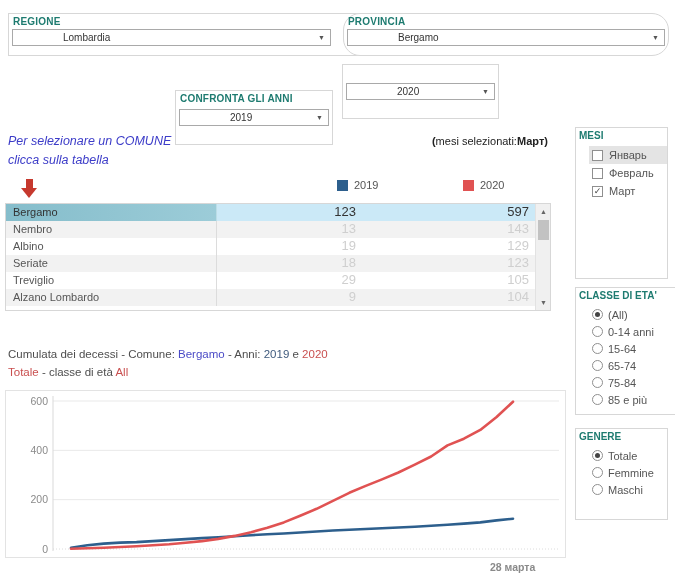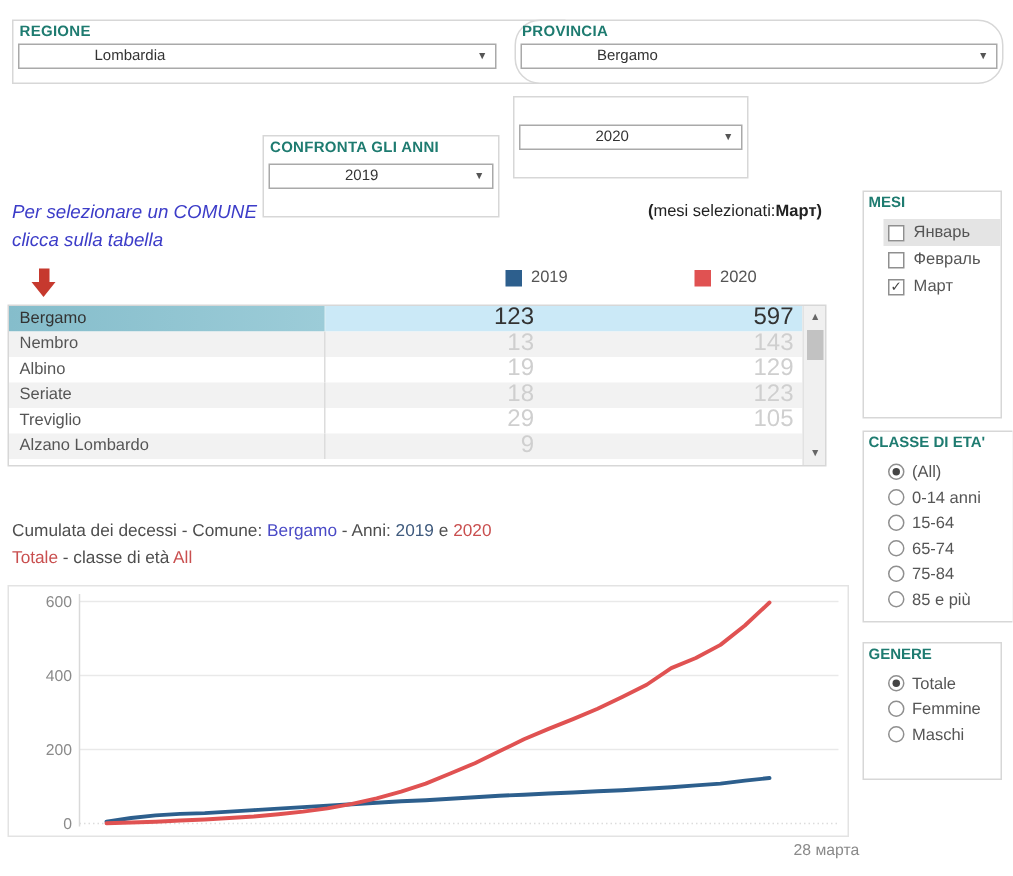--- a/index.html
+++ b/index.html
@@ -19,21 +19,21 @@
   .arrow .head { position:absolute; left:0; top:9px; width:0; height:0;
     border-left:8.5px solid transparent; border-right:8.5px solid transparent; border-top:10px solid #c6392e; }
   .legend-item { position:absolute; top:179px; display:flex; align-items:center; gap:6px; cursor:pointer; }
   .legend-item .sw { width:11px; height:11px; }
   .legend-item .lt { font-size:11px; color:#555; }
   
   #table { position:absolute; left:5px; top:203px; width:546px; height:108px; border:1px solid #d7d7d7; background:#fff; }
   .trow { position:relative; display:flex; width:529px; height:17px; cursor:pointer; }
   .trow .name { width:211px; border-right:1px solid #dcdcdc; font-size:11px; color:#555;
     padding-left:7px; line-height:16px; white-space:nowrap; overflow:hidden; }
-  .trow .v { font-size:16px; color:#cfcfcf; text-align:right; line-height:16px; }
+  .trow .v { font-size:13px; color:#cfcfcf; text-align:right; line-height:16px; }
   .trow .v1 { width:139px; }
   .trow .v2 { width:173px; }
   .trow.odd { background:#f2f2f2; }
   .trow.sel .name { background:linear-gradient(to right,#85bdcb,#9cccd8); color:#333; border-right:1px solid #bcdde6; }
   .trow.sel .vals { background:#cbe9f7; }
   .trow .vals { display:flex; flex:1; }
   .sbar { position:absolute; right:0; top:0; width:15px; height:106px; background:#f0f0f0; border-left:1px solid #e2e2e2; cursor:pointer; }
   .sbar .up,.sbar .dn { position:absolute; left:0; width:15px; height:13px; font-size:7px; color:#666; text-align:center; line-height:13px; }
   .sbar .up { top:1px; } .sbar .dn { bottom:1px; }
   .sbar .thumb { position:absolute; left:2px; top:16px; width:11px; height:20px; background:#c2c2c2; }
@@ -45,21 +45,21 @@
   .citem.hl { background:#e4e4e4; }
   .cbox { width:11px; height:11px; border:1px solid #8f8f8f; background:#fff; margin-right:6px;
     font-size:9px; line-height:9px; text-align:center; color:#444; flex:none; }
   .ritem { display:flex; align-items:center; height:17px; padding-left:3px; font-size:11px; color:#555; cursor:pointer; }
   .rdot { width:11px; height:11px; border:1px solid #8f8f8f; border-radius:50%; background:#fff;
     margin-right:5px; flex:none; display:flex; align-items:center; justify-content:center; }
   .rdot .in { width:5px; height:5px; border-radius:50%; background:#444; }
   .items { position:absolute; left:1px; right:0; top:18px;padding-left:12px; }
   
   #chart-box { position:absolute; left:5px; top:390px; width:561px; height:168px; border:1px solid #e3e3e3; background:#fff; }
-  #xend { position:absolute; left:529px; top:561px; font-size:10.5px; color:#8a8a8a; }
+  #xend { position:absolute; left:490px; top:561px; font-size:10.5px; color:#8a8a8a;font-weight:bold; }
 </style>
 </head>
 <body>
 
 <div class="panel" style="left:8px; top:13px; width:369px; height:43px;text-decoration:underline;">
   <div class="flabel">REGIONE</div>
   <div class="select" style="top:15px; width:319px;">
     <span class="val">Lombardia</span>
     <span class="caret">▼</span>
   </div>
@@ -143,20 +143,21 @@
         <div class="name">Treviglio</div>
         <div class="vals">
           <div class="v v1">29</div>
           <div class="v v2">105</div>
         </div>
       </div>
       <div class="trow odd">
         <div class="name">Alzano Lombardo</div>
         <div class="vals">
           <div class="v v1">9</div>
+          <div class="v v2">104</div>
         </div>
       </div>
     </div>
   <div class="sbar">
     <div class="up">▲</div>
     <div class="thumb"></div>
     <div class="dn">▼</div>
   </div>
 </div>
 

